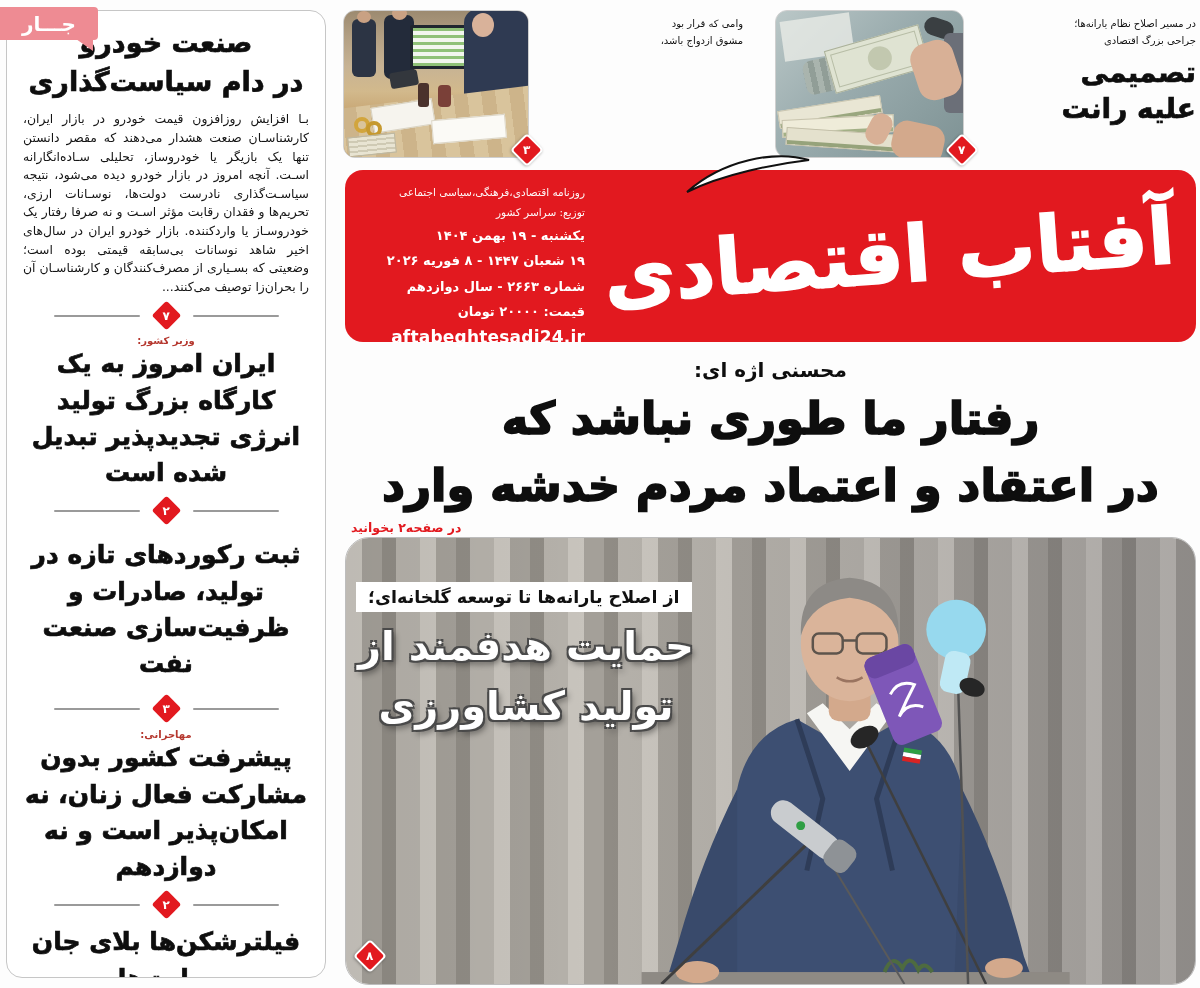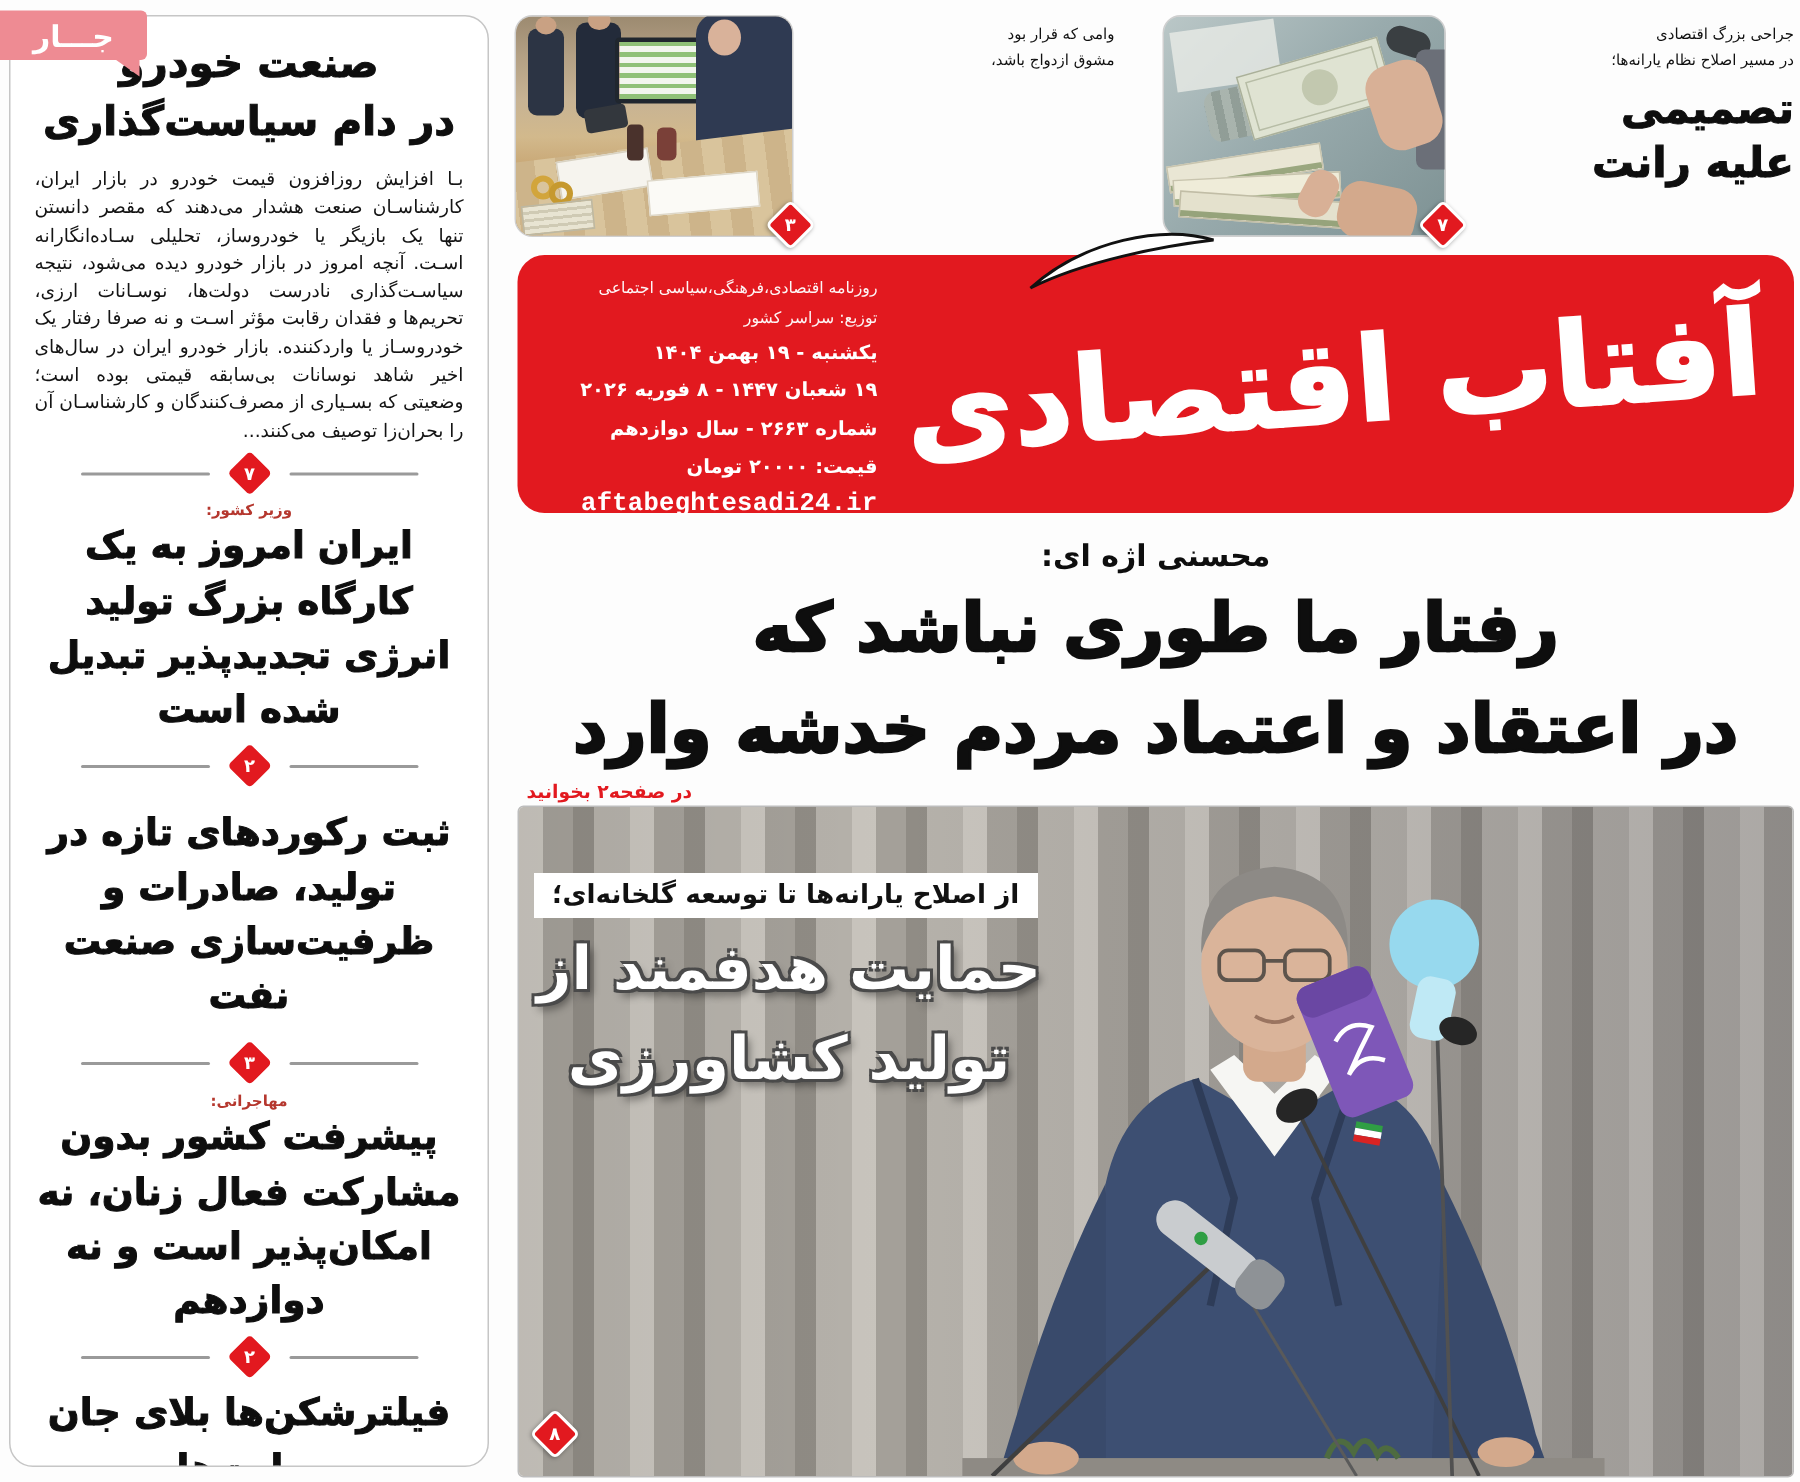--- a/index.html
+++ b/index.html
@@ -44,35 +44,35 @@
   .ts-text{position:absolute;top:8px;text-align:right;}
   .ts-kicker{font-size:10px;line-height:1.65;color:#111;}
   .ts-title{font-size:28px;font-weight:bold;line-height:1.3;-webkit-text-stroke:.7px var(--ink);margin-top:6px;}
 
   
   .masthead{position:absolute;left:345px;top:170px;width:851px;height:172px;background:var(--red);
     border-radius:18px;color:#fff;}
   .mh-info{position:absolute;left:28px;top:12px;width:212px;text-align:right;}
   .mh-info .small{font-size:10.5px;line-height:1.95;opacity:.96;}
   .mh-info .big{font-size:13px;line-height:1.95;font-weight:bold;}
-  .mh-site{font-size:17px;font-weight:bold;direction:ltr;text-align:right;margin-top:3px;letter-spacing:.2px;font-family:Liberation Mono, monospace;}
+  .mh-site{font-size:17px;font-weight:bold;direction:ltr;text-align:right;margin-top:3px;letter-spacing:.2px;}
   .mh-title{position:absolute;right:12px;top:0;width:590px;height:172px;display:flex;align-items:center;
     justify-content:center;font-size:78px;font-weight:bold;transform:rotate(-4deg);white-space:nowrap;
     -webkit-text-stroke:1.5px #fff;}
   .mh-flourish{position:absolute;left:338px;top:-22px;width:130px;height:46px;}
 
   
   .lead{position:absolute;left:345px;top:350px;width:851px;height:185px;text-align:center;}
   .lead-kicker{font-size:20px;font-weight:bold;margin-top:8px;}
   .lead-headline{font-size:45px;font-weight:bold;line-height:1.48;margin-top:4px;-webkit-text-stroke:1.7px var(--ink);}
   .lead-note{position:absolute;left:6px;bottom:0;color:var(--red);font-size:12.5px;font-weight:bold;}
 
   
   .photo-story{position:absolute;left:345px;top:537px;width:851px;height:448px;border:1px solid #bdbdbd;
-    border-radius:4px;overflow:hidden;}
+    border-radius:24px;overflow:hidden;}
   .curtain{position:absolute;inset:0;
     background:repeating-linear-gradient(90deg,#c8c4bd 0 16px,#a4a099 16px 36px,#908c85 36px 50px,#b5b1aa 50px 74px);}
   .curtain::after{content:"";position:absolute;inset:0;
     background:linear-gradient(90deg,rgba(0,0,0,.05) 0%,rgba(0,0,0,0) 30%,rgba(40,40,55,.18) 100%);}
   .ps-svg{position:absolute;inset:0;width:100%;height:100%;}
   .ps-kicker{position:absolute;left:10px;top:44px;background:#fff;color:#111;font-size:17.5px;font-weight:bold;
     padding:5px 12px;z-index:4;}
   .ps-title{position:absolute;left:4px;top:78px;width:352px;text-align:center;font-size:40px;font-weight:bold;
     line-height:1.5;color:#fff;z-index:4;
     text-shadow:2px 2px 0 #4a4a4a,-2px 2px 0 #4a4a4a,2px -2px 0 #4a4a4a,-2px -2px 0 #4a4a4a,3px 4px 6px rgba(0,0,0,.45);}
@@ -229,22 +229,22 @@
       <div class="art money-stack2"></div>
       <div class="art money-stack3"></div>
       <div class="art money-thumb"></div>
       <div class="art money-palm"></div>
     </div>
     <div class="photo-badge" style="left:175px;top:130px">
       <span>۷</span>
     </div>
     <div class="ts-text" style="right:0;width:222px">
       <div class="ts-kicker">
+        <span style="display:block">در مسیر اصلاح نظام یارانه‌ها؛</span>
         <span style="display:block">جراحی بزرگ اقتصادی</span>
-        <span style="display:block">در مسیر اصلاح نظام یارانه‌ها؛</span>
       </div>
       <div class="ts-title">
         <span style="display:block">تصمیمی</span>
         <span style="display:block">علیه رانت</span>
       </div>
     </div>
   </div>
 
   <div class="masthead">
     <svg class="mh-flourish" viewBox="0 0 130 46">

